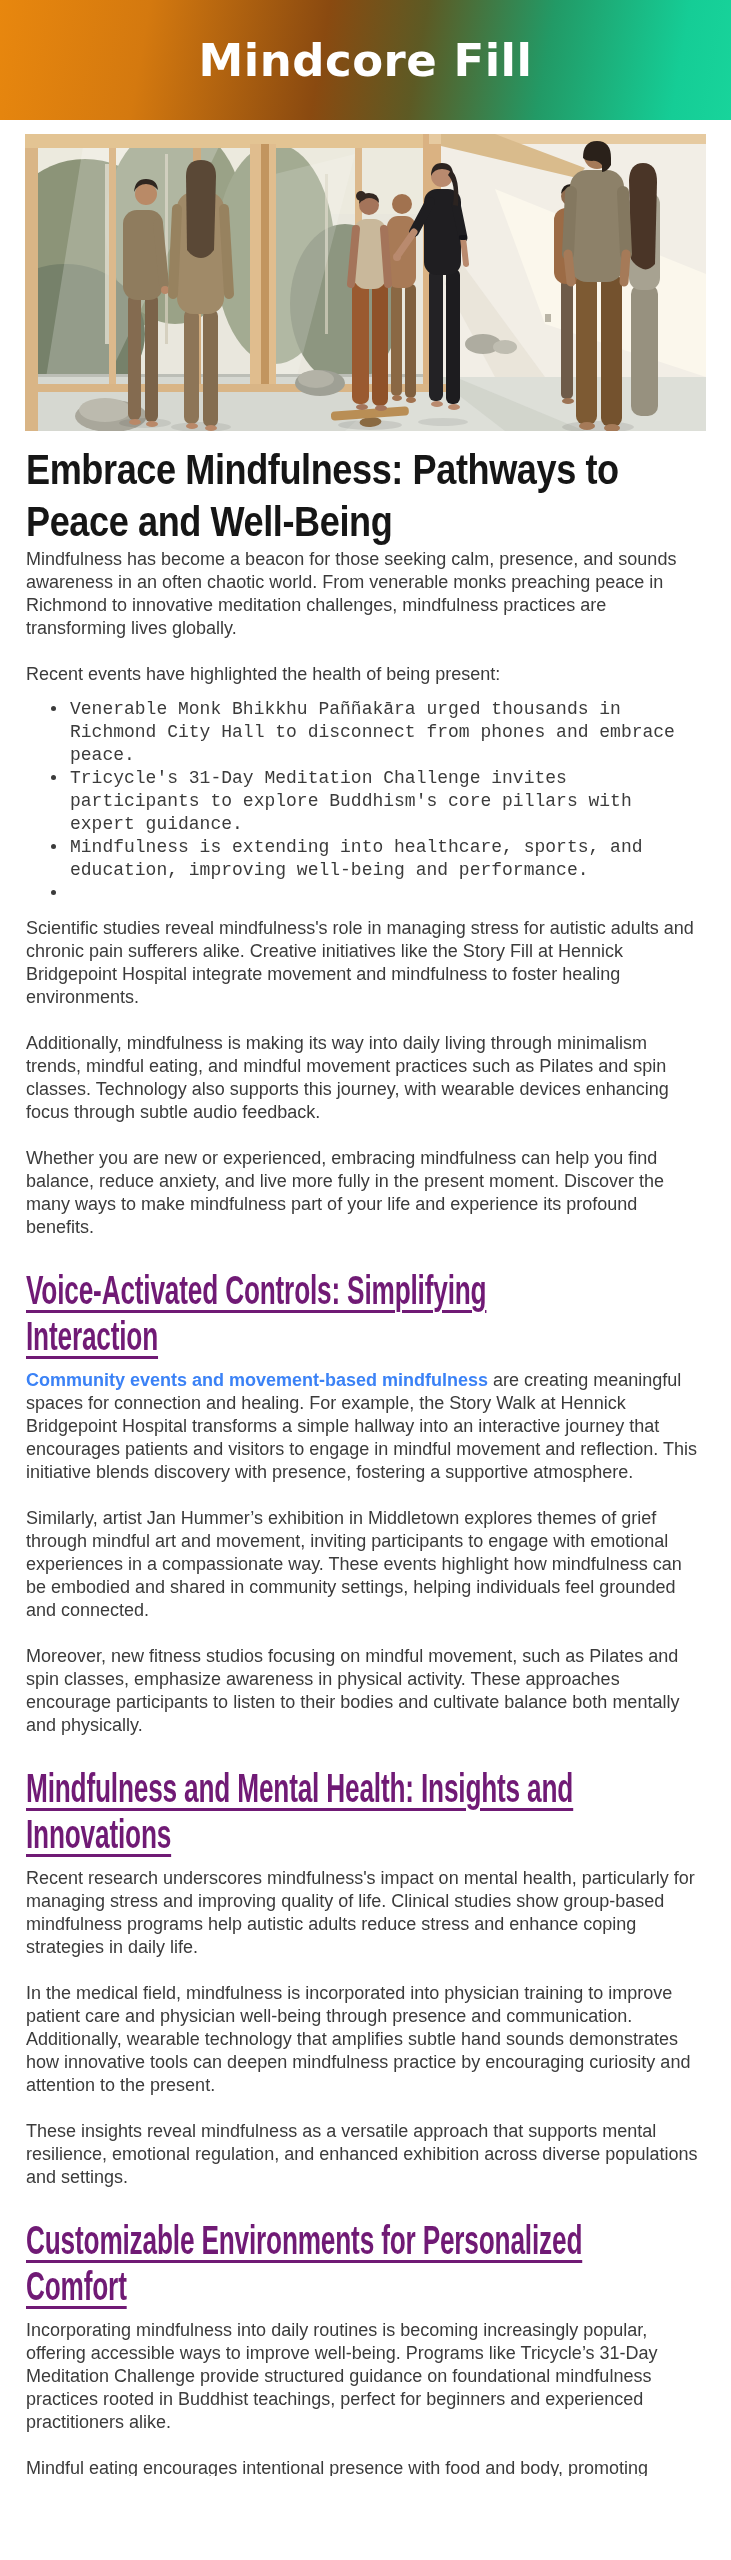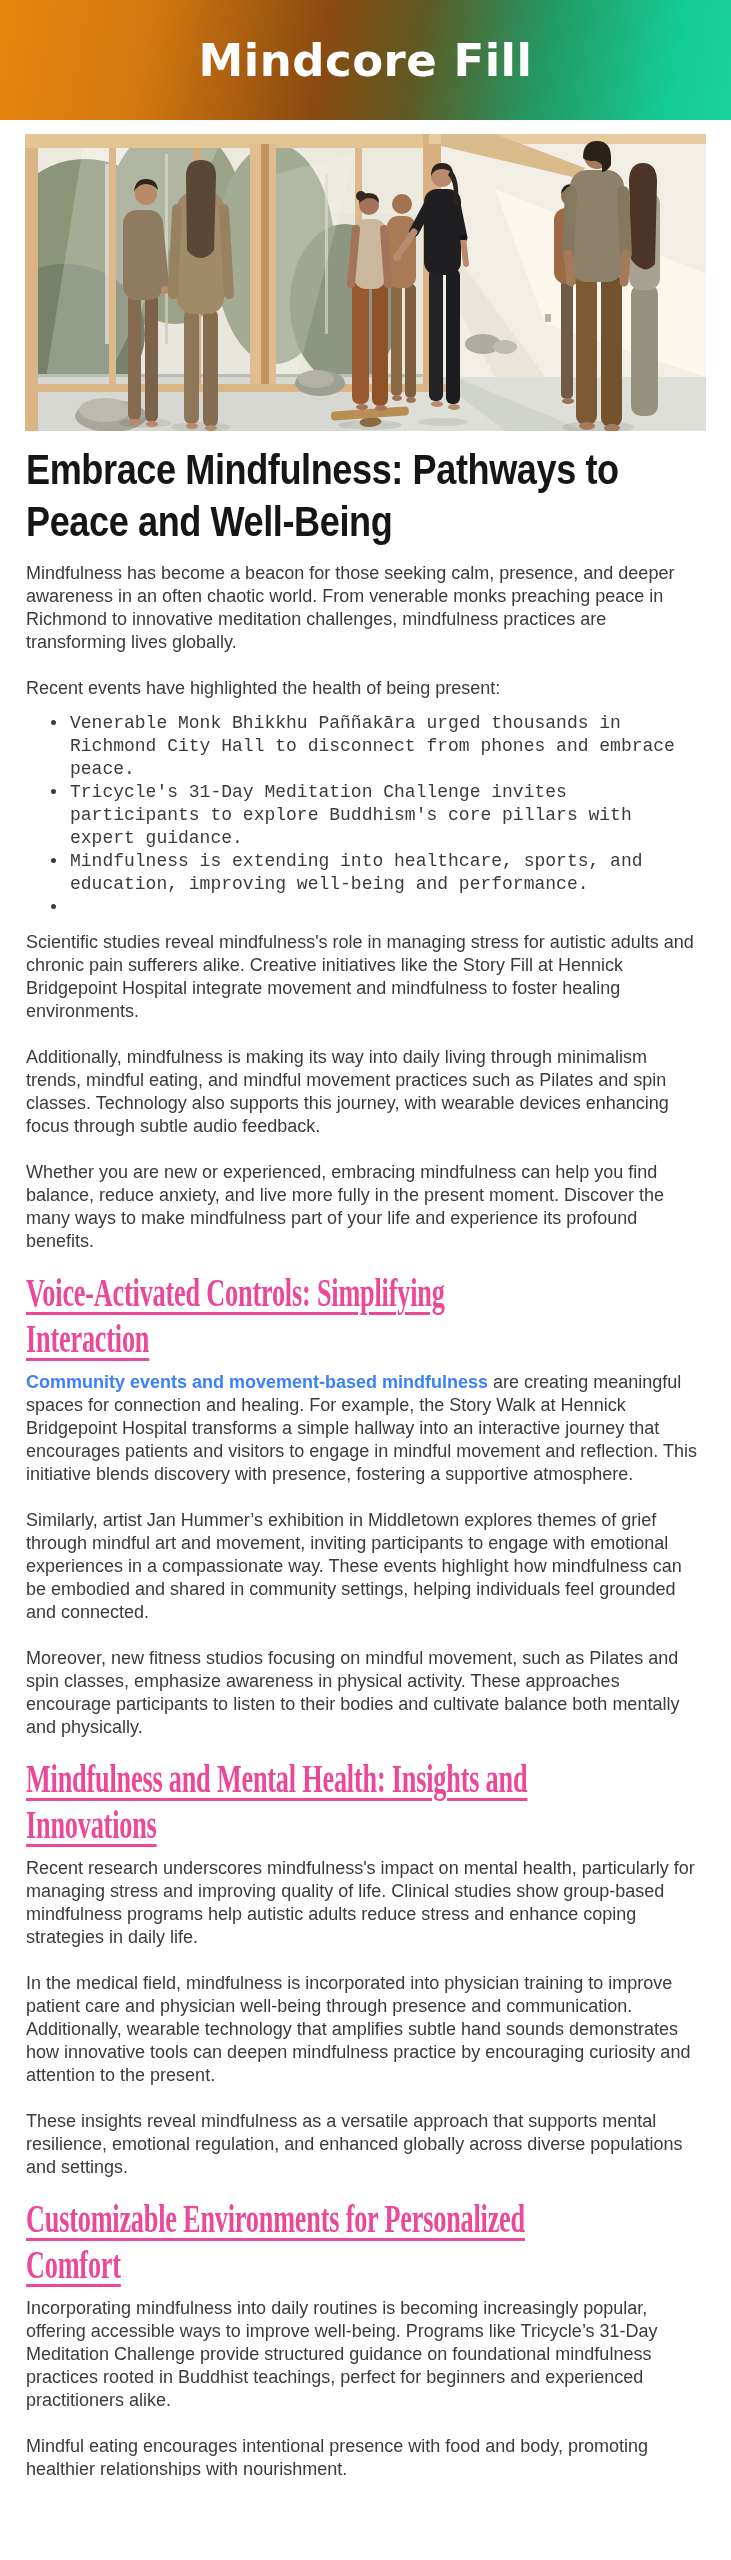--- a/index.html
+++ b/index.html
@@ -18,27 +18,27 @@
   .band.footer { min-height:54px; margin-top:auto; padding:8px 0 14px; }
   .brand {
     font-family:"DejaVu Sans", sans-serif; font-weight:bold; color:#ffffff;
     font-size:45px; letter-spacing:0.5px; line-height:1;
   }
   .hero {
     margin:14px 25px 0 25px; height:297px; flex:0 0 auto; overflow:hidden;
   }
   .hero svg { display:block; width:681px; height:297px; }
   .article { padding:0 26px; flex:0 0 auto; }
-  .h1 { margin:12px 0 15px; color:#161616; }
+  .h1 { margin:12px 0 1px; color:#161616; }
   .h1 .line {
     display:block; white-space:nowrap; line-height:52px;
     font-size:43px; font-weight:bold; letter-spacing:-0.5px;
   }
   .h1 .line > span { display:inline-block; transform:scaleX(0.84); transform-origin:0 50%; }
-  .h2 { margin:16px 0 10px; color:#ec4899;font-family:Liberation Serif, serif; }
+  .h2 { margin:28px 0 10px; color:#701a75; }
   .h2 .line {
     display:block; white-space:nowrap; line-height:46px;
     font-size:41px; font-weight:bold; letter-spacing:-0.3px;
   }
   .h2 .line > span {
     display:inline-block; transform:scaleX(0.64); transform-origin:0 50%;
     text-decoration:underline; text-decoration-thickness:3px; text-underline-offset:6px;
   }
   p, li { font-size:18px; line-height:23px; color:#3b3b3b; }
   p { margin:0 0 23px; }
@@ -210,21 +210,21 @@
     </svg>
   </div>
 
   <div class="article">
 
     <h1 class="h1">
       <span class="line"><span>Embrace Mindfulness: Pathways to</span></span>
       <span class="line"><span>Peace and Well-Being</span></span>
     </h1>
 
-    <p>Mindfulness has become a beacon for those seeking calm, presence, and deeper awareness in an often chaotic world. From venerable monks preaching peace in Richmond to innovative meditation challenges, mindfulness practices are transforming lives globally.</p>
+    <p>Mindfulness has become a beacon for those seeking calm, presence, and sounds awareness in an often chaotic world. From venerable monks preaching peace in Richmond to innovative meditation challenges, mindfulness practices are transforming lives globally.</p>
 
     <p class="tight">Recent events have highlighted the health of being present:</p>
     <ul>
       <li>Venerable Monk Bhikkhu Paññakāra urged thousands in Richmond City Hall to disconnect from phones and embrace peace.</li>
       <li>Tricycle's 31-Day Meditation Challenge invites participants to explore Buddhism's core pillars with expert guidance.</li>
       <li>Mindfulness is extending into healthcare, sports, and education, improving well-being and performance.</li>
       <li></li>
     </ul>
 
     <p>Scientific studies reveal mindfulness's role in managing stress for autistic adults and chronic pain sufferers alike. Creative initiatives like the Story Fill at Hennick Bridgepoint Hospital integrate movement and mindfulness to foster healing environments.</p>
@@ -238,21 +238,21 @@
     <p><strong>Community events and movement-based mindfulness</strong><span> are creating meaningful spaces for connection and healing. For example, the Story Walk at Hennick Bridgepoint Hospital transforms a simple hallway into an interactive journey that encourages patients and visitors to engage in mindful movement and reflection. This initiative blends discovery with presence, fostering a supportive atmosphere.</span></p>
     <p>Similarly, artist Jan Hummer’s exhibition in Middletown explores themes of grief through mindful art and movement, inviting participants to engage with emotional experiences in a compassionate way. These events highlight how mindfulness can be embodied and shared in community settings, helping individuals feel grounded and connected.</p>
     <p class="tight">Moreover, new fitness studios focusing on mindful movement, such as Pilates and spin classes, emphasize awareness in physical activity. These approaches encourage participants to listen to their bodies and cultivate balance both mentally and physically.</p>
 
     <h2 class="h2">
       <span class="line"><span>Mindfulness and Mental Health: Insights and</span></span>
       <span class="line"><span>Innovations</span></span>
     </h2>
     <p>Recent research underscores mindfulness's impact on mental health, particularly for managing stress and improving quality of life. Clinical studies show group-based mindfulness programs help autistic adults reduce stress and enhance coping strategies in daily life.</p>
     <p>In the medical field, mindfulness is incorporated into physician training to improve patient care and physician well-being through presence and communication. Additionally, wearable technology that amplifies subtle hand sounds demonstrates how innovative tools can deepen mindfulness practice by encouraging curiosity and attention to the present.</p>
-    <p class="tight">These insights reveal mindfulness as a versatile approach that supports mental resilience, emotional regulation, and enhanced globally across diverse populations and settings.</p>
+    <p class="tight">These insights reveal mindfulness as a versatile approach that supports mental resilience, emotional regulation, and enhanced exhibition across diverse populations and settings.</p>
 
     <h2 class="h2">
       <span class="line"><span>Customizable Environments for Personalized</span></span>
       <span class="line"><span>Comfort</span></span>
     </h2>
     <p>Incorporating mindfulness into daily routines is becoming increasingly popular, offering accessible ways to improve well-being. Programs like Tricycle’s 31-Day Meditation Challenge provide structured guidance on foundational mindfulness practices rooted in Buddhist teachings, perfect for beginners and experienced practitioners alike.</p>
     <p class="tight">Mindful eating encourages intentional presence with food and body, promoting healthier relationships with nourishment.</p>
 
   </div>
 

